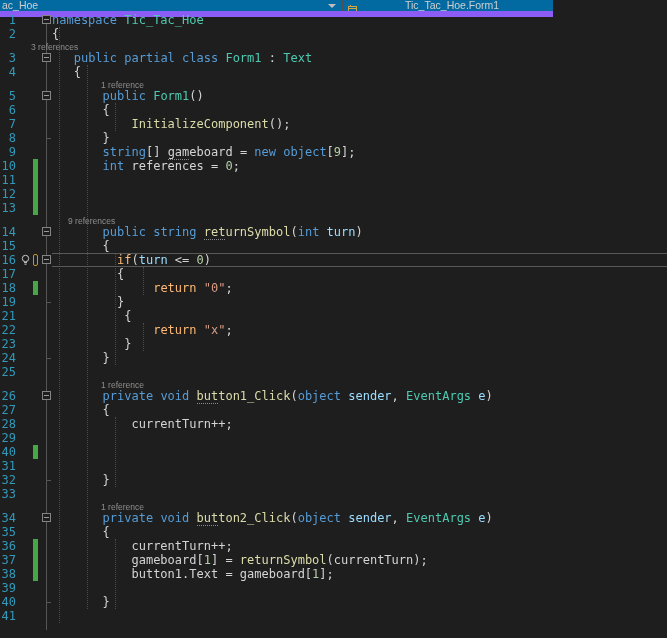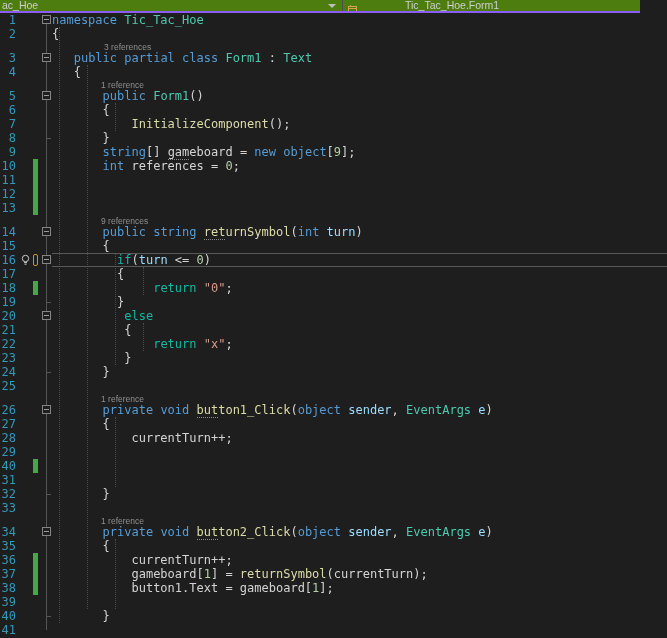--- a/index.html
+++ b/index.html
@@ -1,20 +1,20 @@
 <!DOCTYPE html>
 <html><head>
 <meta charset="utf-8">
 <style>
   html,body{margin:0;padding:0;}
   body{width:667px;height:638px;background:#1E1E1E;overflow:hidden;position:relative;
        font-family:"DejaVu Sans Mono","Liberation Mono",monospace;}
   
-  #navbar{position:absolute;top:0;left:0;width:640px;height:11px;background:#4d7c0f;
-          border-bottom:2px solid #8b5cf6;box-sizing:content-box;overflow:hidden;}
+  #navbar{position:absolute;top:0;left:0;width:553px;height:11px;background:#0369a1;
+          border-bottom:6px solid #8b5cf6;box-sizing:content-box;overflow:hidden;}
   .nav-label{position:absolute;top:-1px;font:10.5px "Liberation Sans",sans-serif;color:#CFCFCF;white-space:nowrap;}
   #nav-left-label{left:2px;}
   #nav-right-label{left:361px;margin-left:44px;}
   #nav-chevron{position:absolute;left:328px;top:4px;width:0;height:0;
                border-left:4px solid transparent;border-right:4px solid transparent;border-top:4px solid #BEBEBE;}
   #nav-sep{position:absolute;left:342px;top:0;width:1px;height:11px;background:#4F4F53;}
   #nav-class-icon{position:absolute;left:347px;top:0px;}
   
   #editor{position:absolute;top:13px;left:0;width:667px;height:625px;}
   #overlays div{position:absolute;}
@@ -22,21 +22,21 @@
   .outline-line{left:46px;width:1px;background:#565656;}
   #rows{position:relative;z-index:1;}
   .row{display:flex;height:14px;line-height:14px;font-size:12px;position:relative;}
   .row.lens{height:10px;line-height:10px;}
   .lens-text{font:8.5px "Liberation Sans",sans-serif;color:#8F8F8F;position:relative;top:1px;}
   .gn{width:20px;flex:none;box-sizing:border-box;padding-right:4px;text-align:right;color:#3399BB;}
   .gg{width:12px;flex:none;position:relative;}
   .gt{width:8px;flex:none;position:relative;}
   .go{width:12px;flex:none;position:relative;}
   .code{white-space:pre;flex:none;color:#D4D4D4;}
-  .kw{color:#569CD6}.ctl{color:#14b8a6}.typ{color:#4EC9B0}.met{color:#DCDCAA}
+  .kw{color:#569CD6}.ctl{color:#fdba74}.typ{color:#4EC9B0}.met{color:#DCDCAA}
   .par{color:#9CDCFE}.num{color:#B5CEA8}.str{color:#D69D85}.pln{color:#D4D4D4}
   .u{border-bottom:1px dotted #8A8A8A;}
   .bar-green{position:absolute;left:1px;top:0;width:5px;height:14px;background:#45A845;}
   .bar-yellow{position:absolute;left:1px;top:1px;width:5px;height:12px;border:1px solid #C2952B;
               border-radius:2px;box-sizing:border-box;}
   .foldbox{position:absolute;left:2px;top:2px;width:9px;height:9px;background:#1E1E1E;
            border:1px solid #848484;box-sizing:border-box;}
   .foldbox::after{content:'';position:absolute;left:1px;right:1px;top:3px;height:1px;background:#9A9A9A;}
   .tick{position:absolute;left:6px;top:7px;width:5px;height:1px;background:#565656;}
   .curline{position:absolute;left:52px;right:0;top:0;height:14px;box-sizing:border-box;
@@ -83,21 +83,21 @@
         <span class="code"><span class="kw">namespace </span><span class="typ">Tic_Tac_Hoe</span></span>
       </div>
       <div class="row">
         <div class="gn">2</div>
         <div class="gg"></div>
         <div class="gt"></div>
         <div class="go"></div>
         <span class="code"><span class="pln">{</span></span>
       </div>
       <div class="row lens">
-        <span class="lens-text" style="padding-left: 104px;">3 references</span>
+        <span class="lens-text" style="padding-left: 31px;">3 references</span>
       </div>
       <div class="row">
         <div class="gn">3</div>
         <div class="gg"></div>
         <div class="gt"></div>
         <div class="go">
           <div class="foldbox"></div>
         </div>
         <span class="code"><span class="pln">   </span><span class="kw">public partial class </span><span class="typ">Form1</span><span class="pln"> : </span><span class="typ">Text</span></span>
       </div>
@@ -180,21 +180,21 @@
       <div class="row">
         <div class="gn">13</div>
         <div class="gg"></div>
         <div class="gt">
           <div class="bar-green"></div>
         </div>
         <div class="go"></div>
         <span class="code"></span>
       </div>
       <div class="row lens">
-        <span class="lens-text" style="padding-left: 101px;">9 references</span>
+        <span class="lens-text" style="padding-left: 68px;">9 references</span>
       </div>
       <div class="row">
         <div class="gn">14</div>
         <div class="gg"></div>
         <div class="gt"></div>
         <div class="go">
           <div class="foldbox"></div>
         </div>
         <span class="code"><span class="pln">       </span><span class="kw">public string </span><span class="met"><span class="u">ret</span>urnSymbol</span><span class="pln">(</span><span class="kw">int </span><span class="par">turn</span><span class="pln">)</span></span>
       </div>
@@ -241,29 +241,20 @@
       <div class="row">
         <div class="gn">19</div>
         <div class="gg"></div>
         <div class="gt"></div>
         <div class="go">
           <div class="tick"></div>
         </div>
         <span class="code"><span class="pln">         }</span></span>
       </div>
       <div class="row">
-        <div class="gn">20</div>
-        <div class="gg"></div>
-        <div class="gt"></div>
-        <div class="go">
-          <div class="foldbox"></div>
-        </div>
-        <span class="code"><span class="pln">          </span><span class="ctl">else</span></span>
-      </div>
-      <div class="row">
         <div class="gn">21</div>
         <div class="gg"></div>
         <div class="gt"></div>
         <div class="go"></div>
         <span class="code"><span class="pln">          {</span></span>
       </div>
       <div class="row">
         <div class="gn">22</div>
         <div class="gg"></div>
         <div class="gt"></div>

